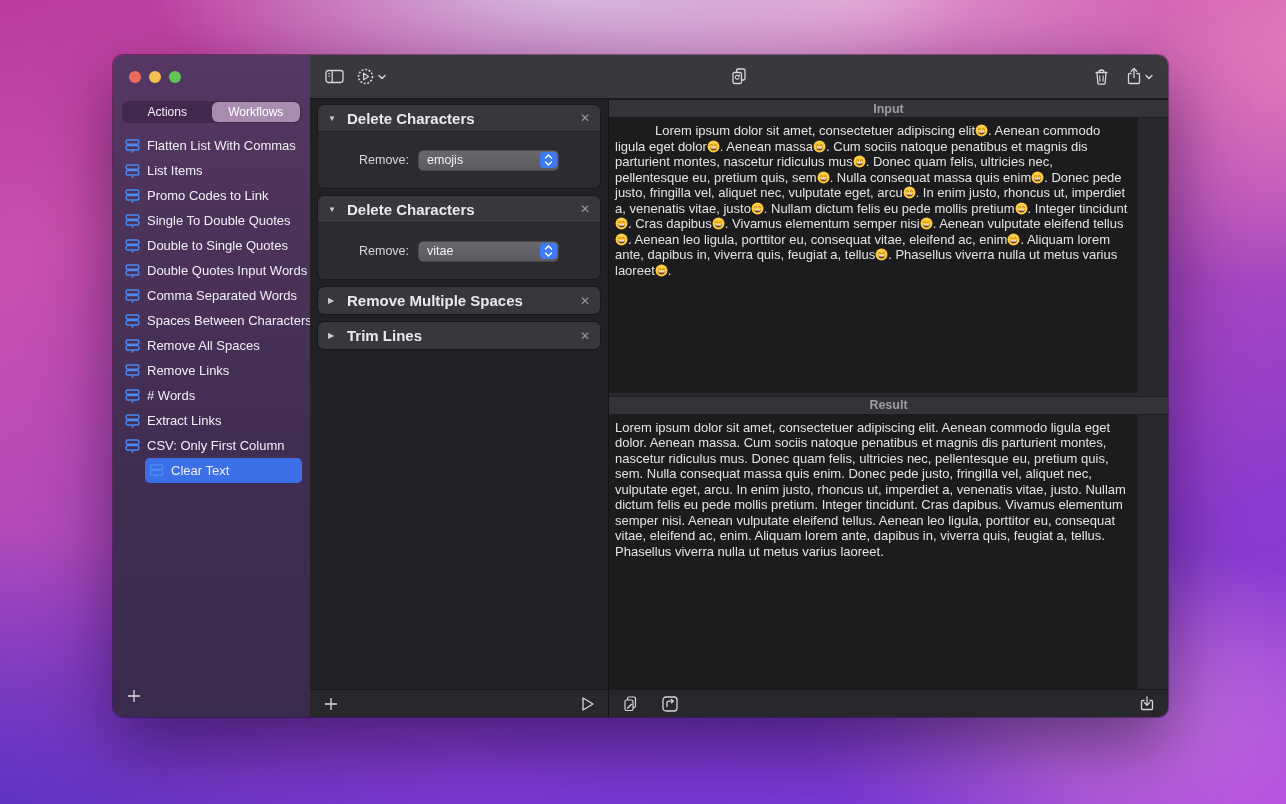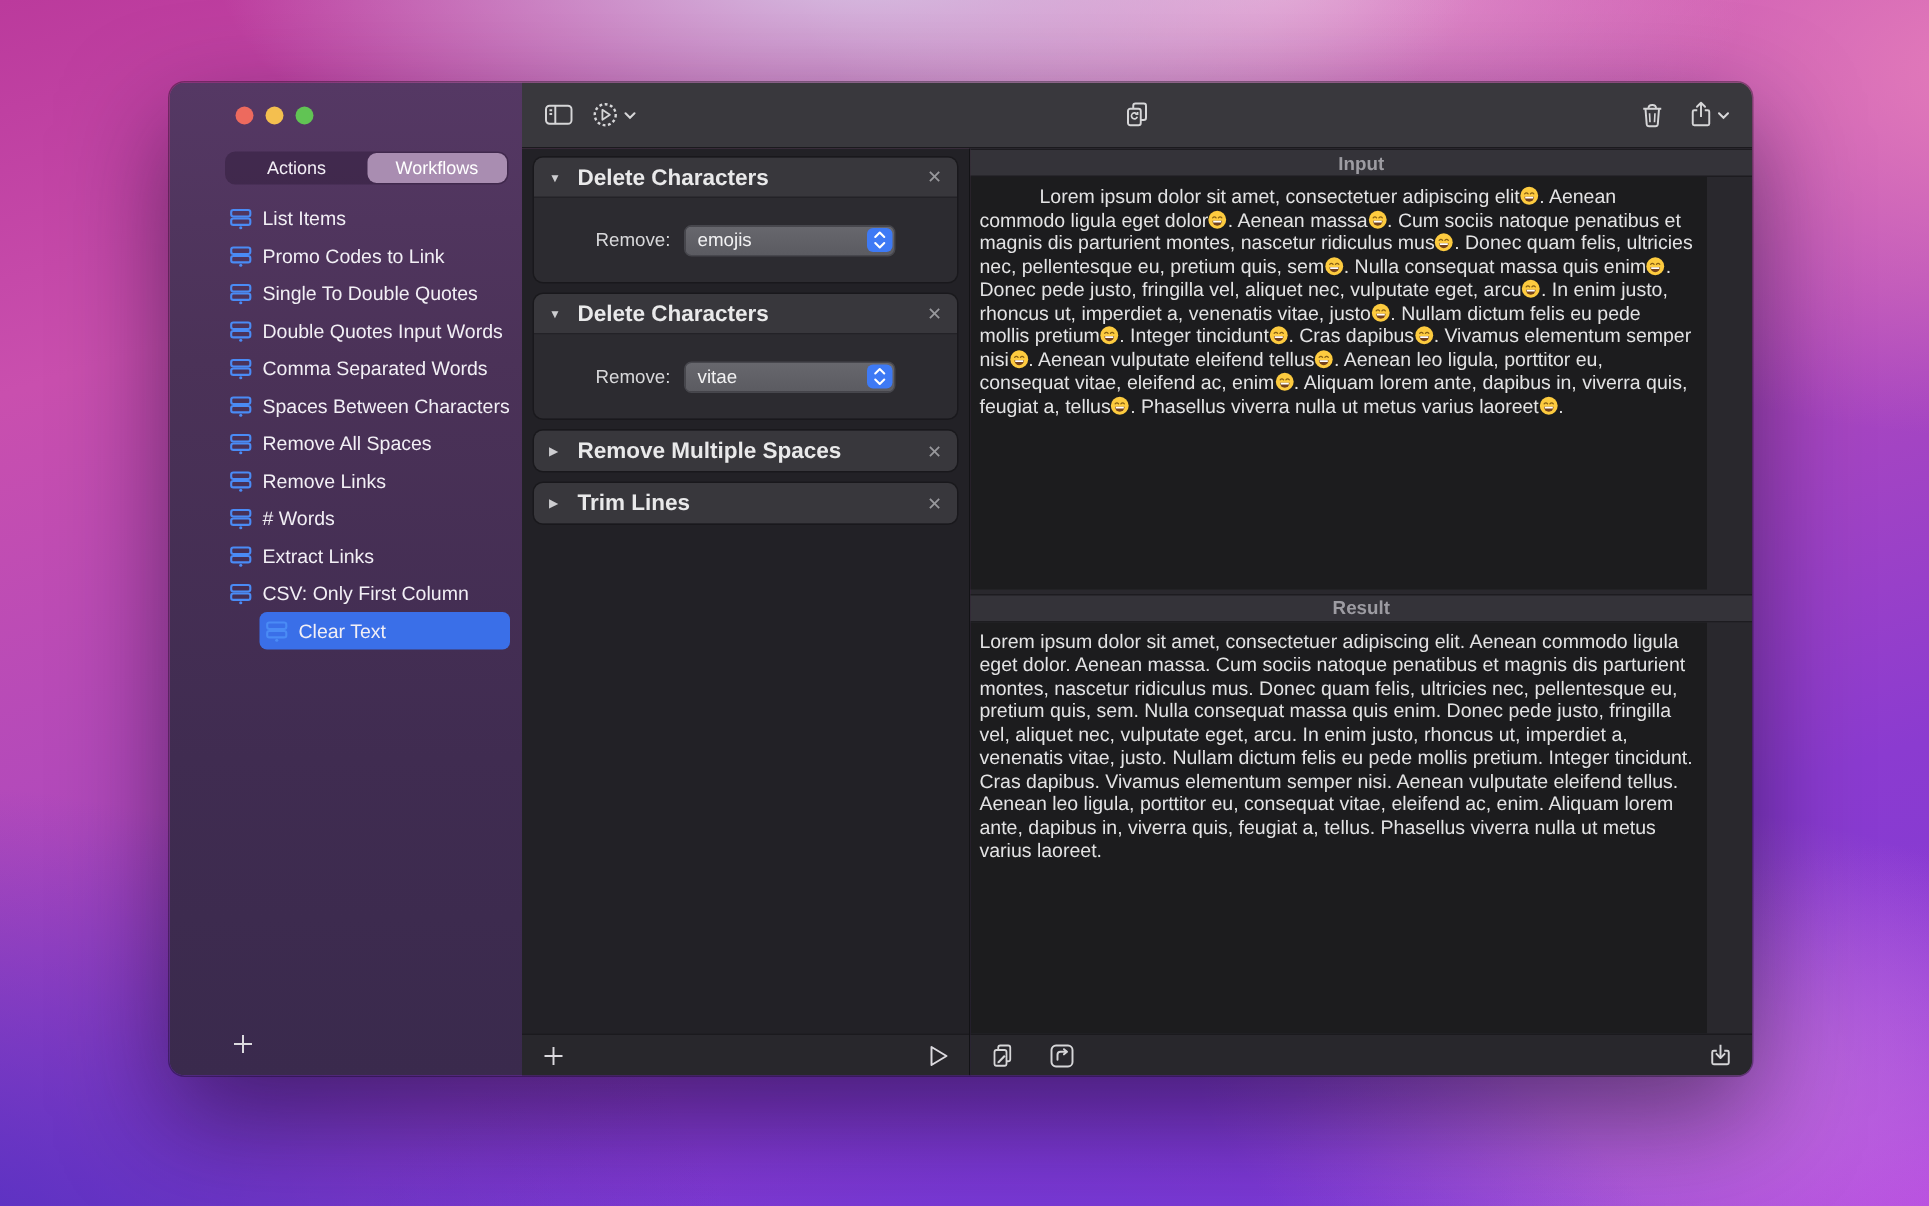--- a/index.html
+++ b/index.html
@@ -16,23 +16,22 @@
       radial-gradient(60% 52% at 102% 102%, rgba(189,77,226,.95) 0%, rgba(189,77,226,0) 62%),
       linear-gradient(163deg, #bb3a9c 0%, #c94fae 22%, #b049bc 48%, #8b3bd0 74%, #7d39d6 100%);
   }
   .window{
     position:absolute; left:113px; top:55px; width:1055px; height:662px;
     border-radius:10px; overflow:hidden; display:flex;
     box-shadow:0 28px 70px rgba(20,5,40,.55), 0 0 0 1px rgba(0,0,0,.35);
   }
   
   .sidebar{
-    width:235px; flex:none; display:flex; flex-direction:column;
+    width:197px; flex:none; display:flex; flex-direction:column;
     background:linear-gradient(180deg,#553864 0%,#4b3258 28%,#402c51 68%,#3a2a4d 100%);
-    padding-left:28px;
   }
   .traffic{ height:44px; display:flex; align-items:center; padding-left:16px; gap:8px; flex:none;}
   .tl{ width:12px; height:12px; border-radius:50%; display:inline-block; }
   .tl.red{ background:#ed6a5e; } .tl.yellow{ background:#f4bf4f; } .tl.green{ background:#61c454; }
   .segmented{
     margin:2px 9px 10px; height:22px; display:flex; border-radius:7px;
     background:rgba(20,8,28,.28); padding:1px; flex:none;
   }
   .seg{
     flex:1; display:flex; align-items:center; justify-content:center;
@@ -120,20 +119,30 @@
     </div>
     <div class="wf-list">
         <div class="wf-item">
     <span class="wf-icon">
       <svg width="15" height="16" viewBox="0 0 16 16">
               <rect x="1.2" y="1.6" width="13.6" height="4.6" rx="1.6" fill="none" stroke="#4a8bf5" stroke-width="1.5"></rect>
               <rect x="1.2" y="7.6" width="13.6" height="4.6" rx="1.6" fill="none" stroke="#4a8bf5" stroke-width="1.5"></rect>
               <circle cx="8" cy="14.2" r="1.1" fill="#4a8bf5"></circle>
             </svg>
     </span>
+    <span class="wf-label">Flatten List With Commas</span>
+  </div>
+        <div class="wf-item">
+    <span class="wf-icon">
+      <svg width="15" height="16" viewBox="0 0 16 16">
+              <rect x="1.2" y="1.6" width="13.6" height="4.6" rx="1.6" fill="none" stroke="#4a8bf5" stroke-width="1.5"></rect>
+              <rect x="1.2" y="7.6" width="13.6" height="4.6" rx="1.6" fill="none" stroke="#4a8bf5" stroke-width="1.5"></rect>
+              <circle cx="8" cy="14.2" r="1.1" fill="#4a8bf5"></circle>
+            </svg>
+    </span>
     <span class="wf-label">List Items</span>
   </div>
         <div class="wf-item">
     <span class="wf-icon">
       <svg width="15" height="16" viewBox="0 0 16 16">
               <rect x="1.2" y="1.6" width="13.6" height="4.6" rx="1.6" fill="none" stroke="#4a8bf5" stroke-width="1.5"></rect>
               <rect x="1.2" y="7.6" width="13.6" height="4.6" rx="1.6" fill="none" stroke="#4a8bf5" stroke-width="1.5"></rect>
               <circle cx="8" cy="14.2" r="1.1" fill="#4a8bf5"></circle>
             </svg>
     </span>
@@ -141,20 +150,30 @@
   </div>
         <div class="wf-item">
     <span class="wf-icon">
       <svg width="15" height="16" viewBox="0 0 16 16">
               <rect x="1.2" y="1.6" width="13.6" height="4.6" rx="1.6" fill="none" stroke="#4a8bf5" stroke-width="1.5"></rect>
               <rect x="1.2" y="7.6" width="13.6" height="4.6" rx="1.6" fill="none" stroke="#4a8bf5" stroke-width="1.5"></rect>
               <circle cx="8" cy="14.2" r="1.1" fill="#4a8bf5"></circle>
             </svg>
     </span>
     <span class="wf-label">Single To Double Quotes</span>
+  </div>
+        <div class="wf-item">
+    <span class="wf-icon">
+      <svg width="15" height="16" viewBox="0 0 16 16">
+              <rect x="1.2" y="1.6" width="13.6" height="4.6" rx="1.6" fill="none" stroke="#4a8bf5" stroke-width="1.5"></rect>
+              <rect x="1.2" y="7.6" width="13.6" height="4.6" rx="1.6" fill="none" stroke="#4a8bf5" stroke-width="1.5"></rect>
+              <circle cx="8" cy="14.2" r="1.1" fill="#4a8bf5"></circle>
+            </svg>
+    </span>
+    <span class="wf-label">Double to Single Quotes</span>
   </div>
         <div class="wf-item">
     <span class="wf-icon">
       <svg width="15" height="16" viewBox="0 0 16 16">
               <rect x="1.2" y="1.6" width="13.6" height="4.6" rx="1.6" fill="none" stroke="#4a8bf5" stroke-width="1.5"></rect>
               <rect x="1.2" y="7.6" width="13.6" height="4.6" rx="1.6" fill="none" stroke="#4a8bf5" stroke-width="1.5"></rect>
               <circle cx="8" cy="14.2" r="1.1" fill="#4a8bf5"></circle>
             </svg>
     </span>
     <span class="wf-label">Double Quotes Input Words</span>

